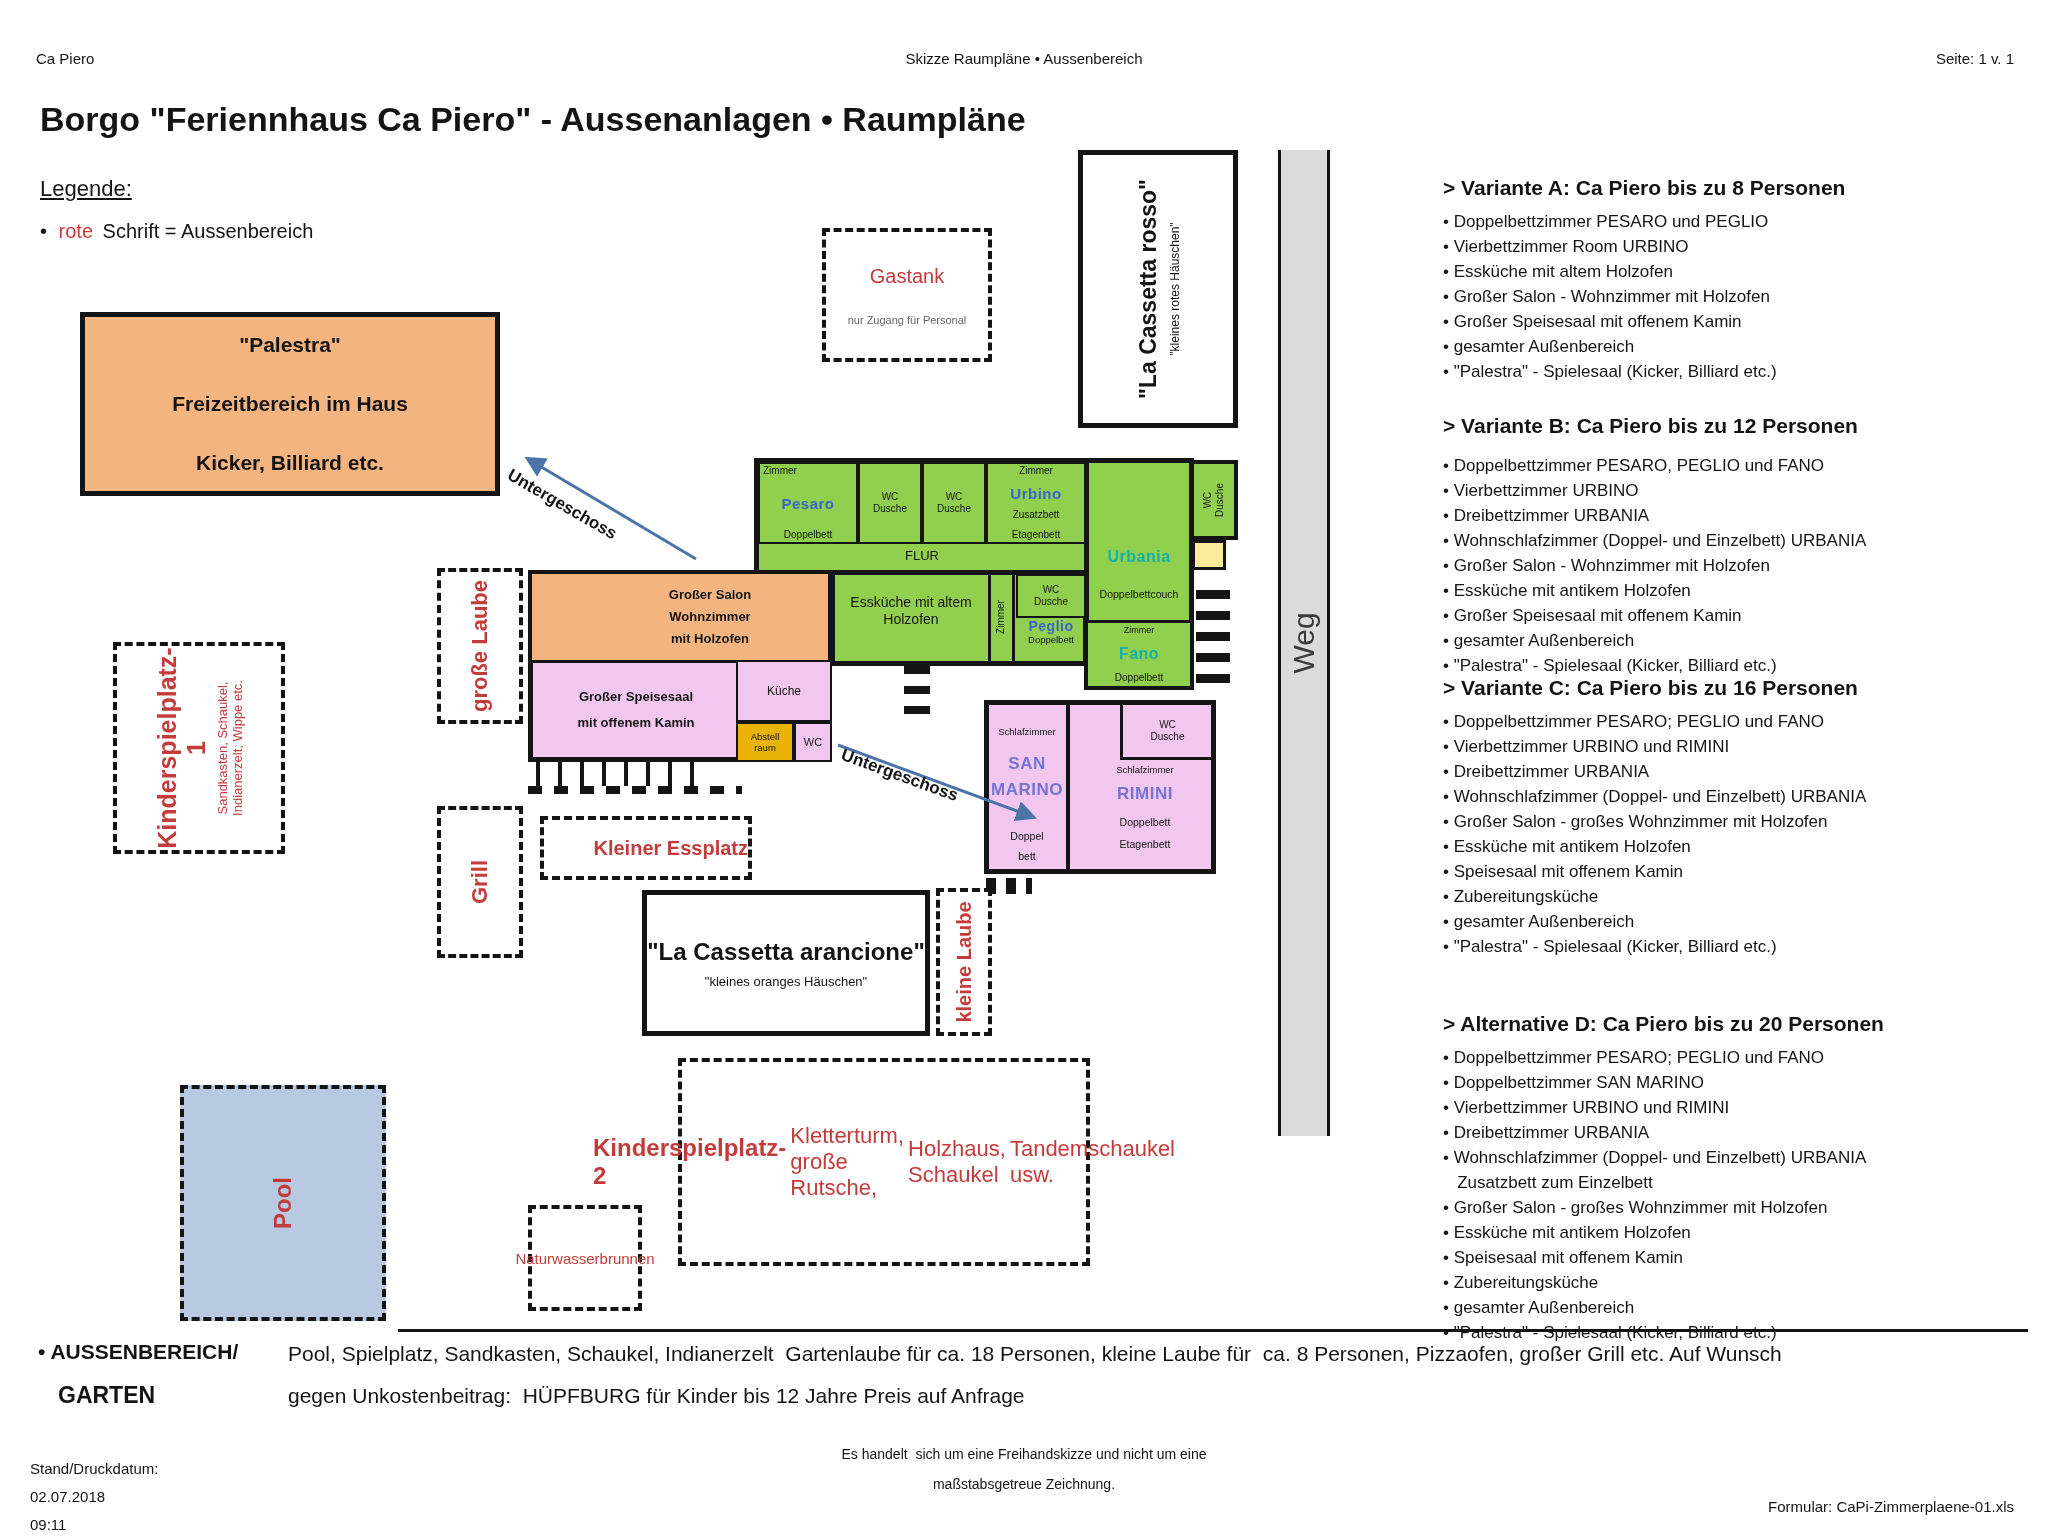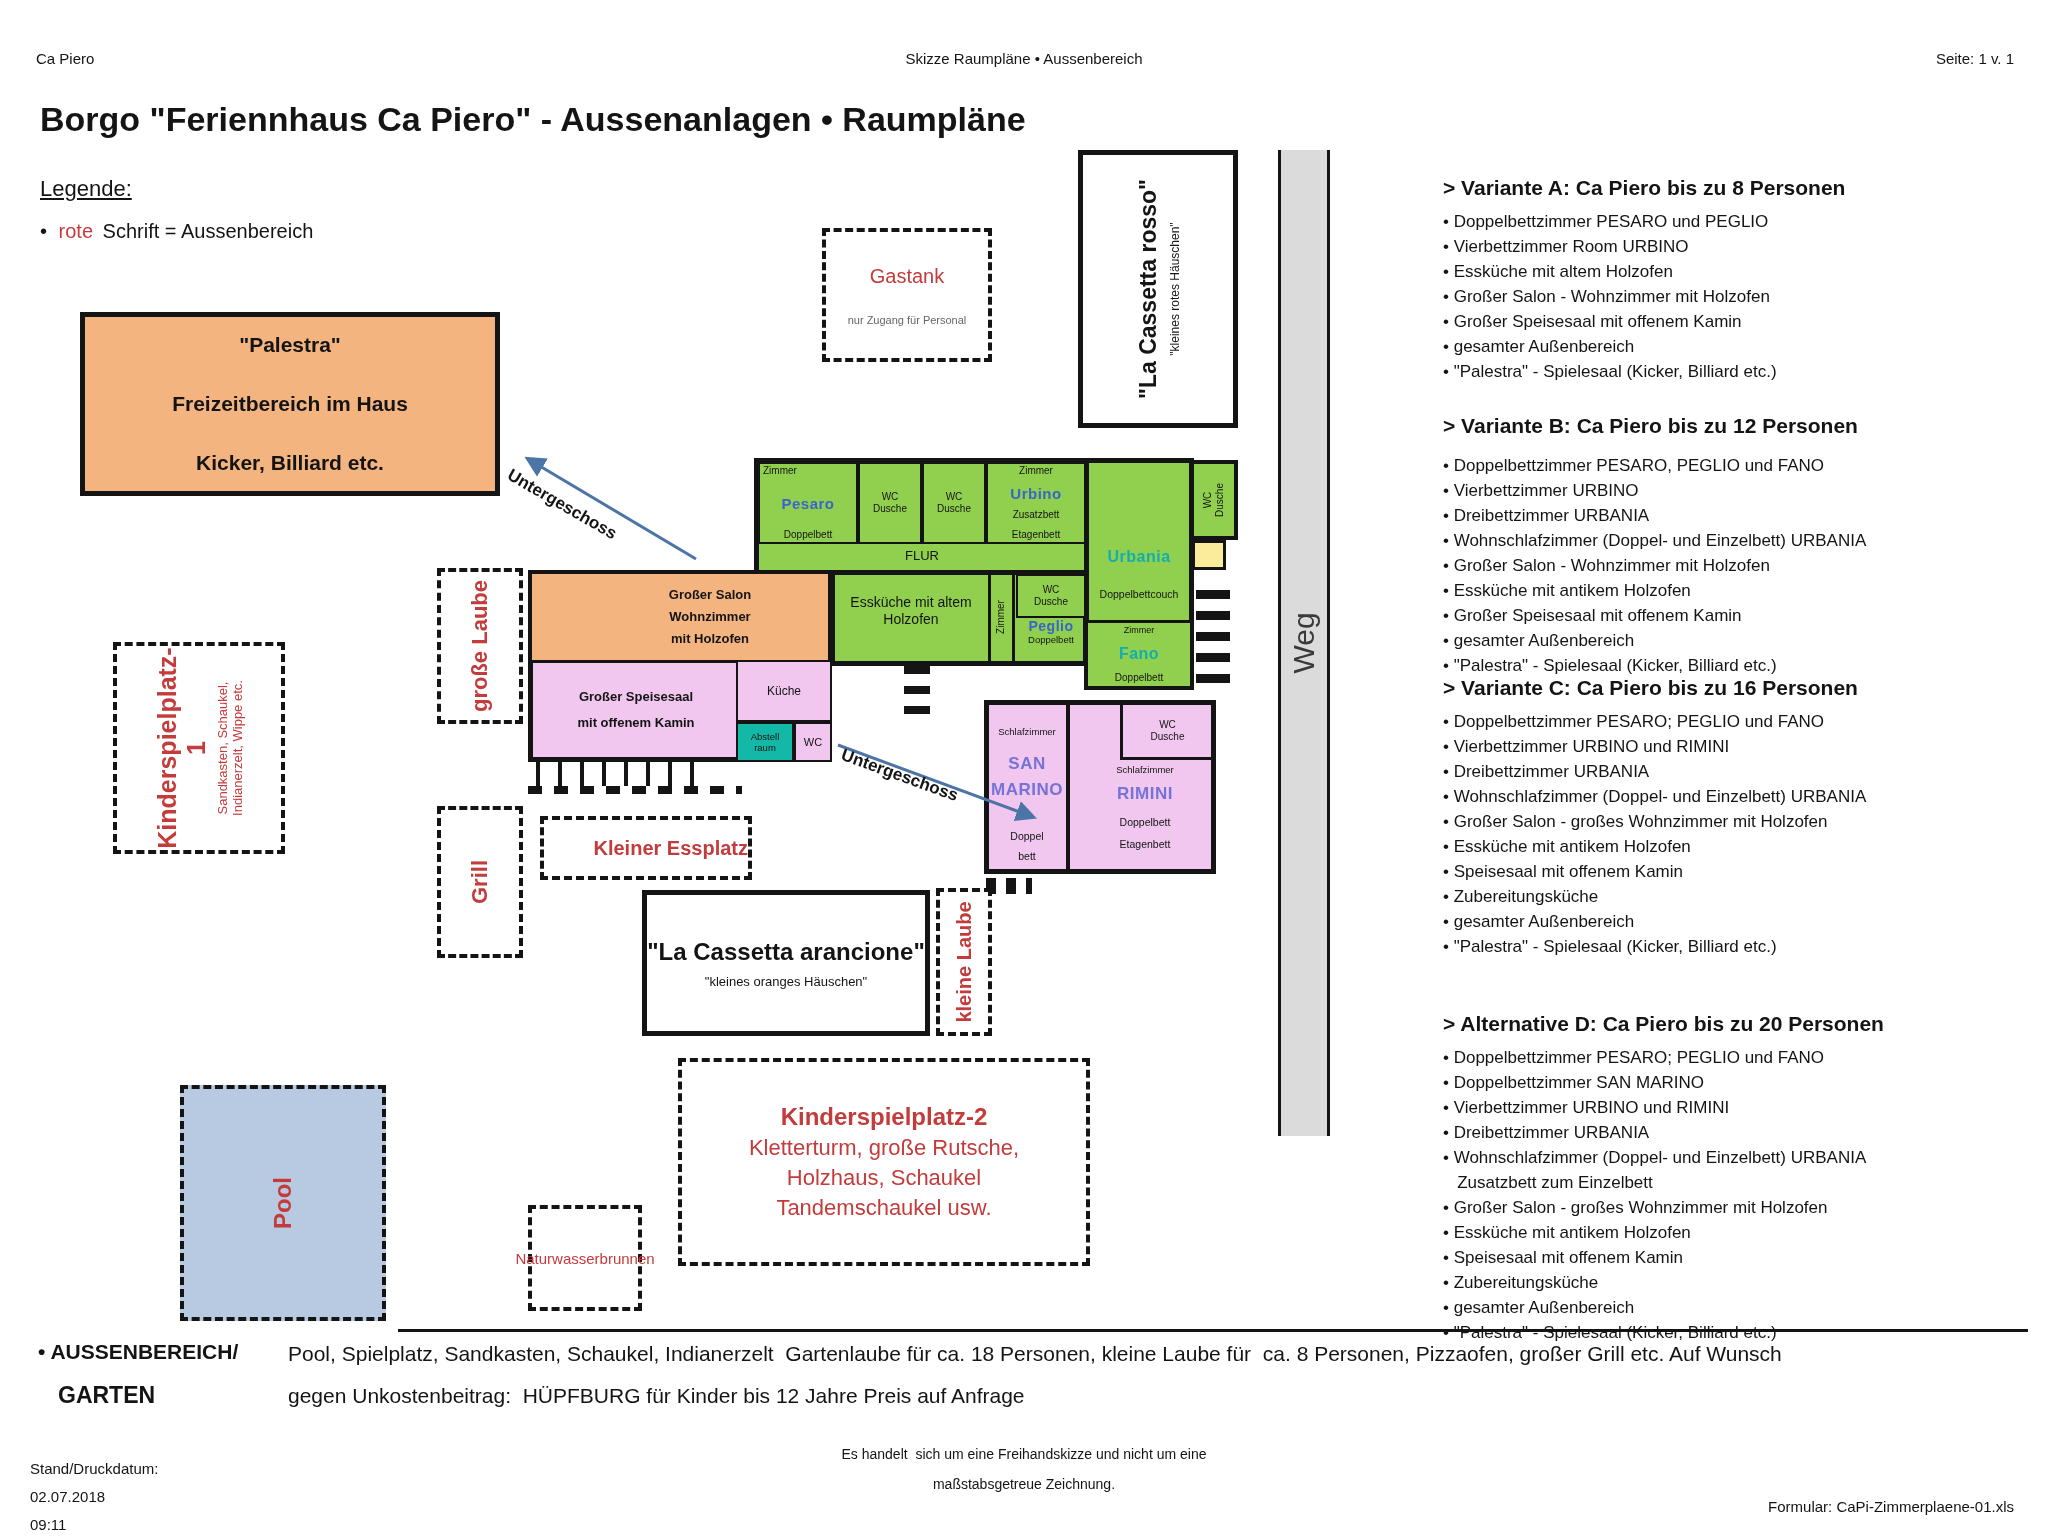--- a/index.html
+++ b/index.html
@@ -139,21 +139,21 @@
     <div>mit Holzofen</div>
   </div>
   <div class="wall" style="left:532px;top:660px;width:296px;height:3px;"></div>
   <div class="t c" style="left:536px;top:684px;width:200px;font-size:13px;line-height:26px;font-weight:bold;white-space:normal;">
     <div>Großer Speisesaal</div>
     <div>mit offenem Kamin</div>
   </div>
   <div class="room" style="left:736px;top:660px;width:96px;height:62px;background:#F1C7EF;justify-content:center;">
     <div style="font-size:12px;">Küche</div>
   </div>
-  <div class="room" style="left:736px;top:722px;width:58px;height:40px;background:#14b8a6;justify-content:center;">
+  <div class="room" style="left:736px;top:722px;width:58px;height:40px;background:#eab308;justify-content:center;">
     <div style="font-size:9.5px;line-height:11px;">Abstell</div>
     <div style="font-size:9.5px;line-height:11px;">raum</div>
   </div>
   <div class="room" style="left:794px;top:722px;width:38px;height:40px;background:#F1C7EF;justify-content:center;">
     <div style="font-size:11px;">WC</div>
   </div>
 
   <div class="stairs" style="left:536px;top:762px;width:168px;height:24px;background:repeating-linear-gradient(90deg,#141414 0 4px,transparent 4px 22px);"></div>
   <div class="stairs" style="left:528px;top:786px;width:214px;height:8px;background:repeating-linear-gradient(90deg,#141414 0 14px,transparent 14px 26px);"></div>
 
@@ -218,21 +218,21 @@
 
   <div class="solidbox" style="left:642px;top:890px;width:288px;height:146px;display:flex;flex-direction:column;align-items:center;justify-content:center;gap:8px;">
     <div style="font-size:24px;font-weight:bold;">"La Cassetta arancione"</div>
     <div style="font-size:13px;">"kleines oranges Häuschen"</div>
   </div>
   <div class="dash" style="left:936px;top:888px;width:56px;height:148px;"></div>
   <div class="rot red" style="left:890px;top:934px;width:148px;height:56px;">
     <div style="font-size:20px;font-weight:bold;">kleine Laube</div>
   </div>
 
-  <div class="dash" style="left:678px;top:1058px;width:412px;height:208px;display:flex;flex-direction:column;align-items:center;justify-content:center;gap:4px;">
+  <div class="dash" style="left:678px;top:1058px;width:412px;height:208px;display:flex;flex-direction:row;align-items:center;justify-content:center;gap:4px;">
     <div class="red" style="font-size:24px;font-weight:bold;">Kinderspielplatz-2</div>
     <div class="red" style="font-size:22px;">Kletterturm, große Rutsche,</div>
     <div class="red" style="font-size:22px;">Holzhaus, Schaukel</div>
     <div class="red" style="font-size:22px;">Tandemschaukel usw.</div>
   </div>
 
   <div class="dash" style="left:180px;top:1085px;width:206px;height:236px;background:#B8CAE2;"></div>
   <div class="rot red" style="left:165px;top:1100px;width:236px;height:206px;">
     <div style="font-size:24px;font-weight:bold;">Pool</div>
   </div>

